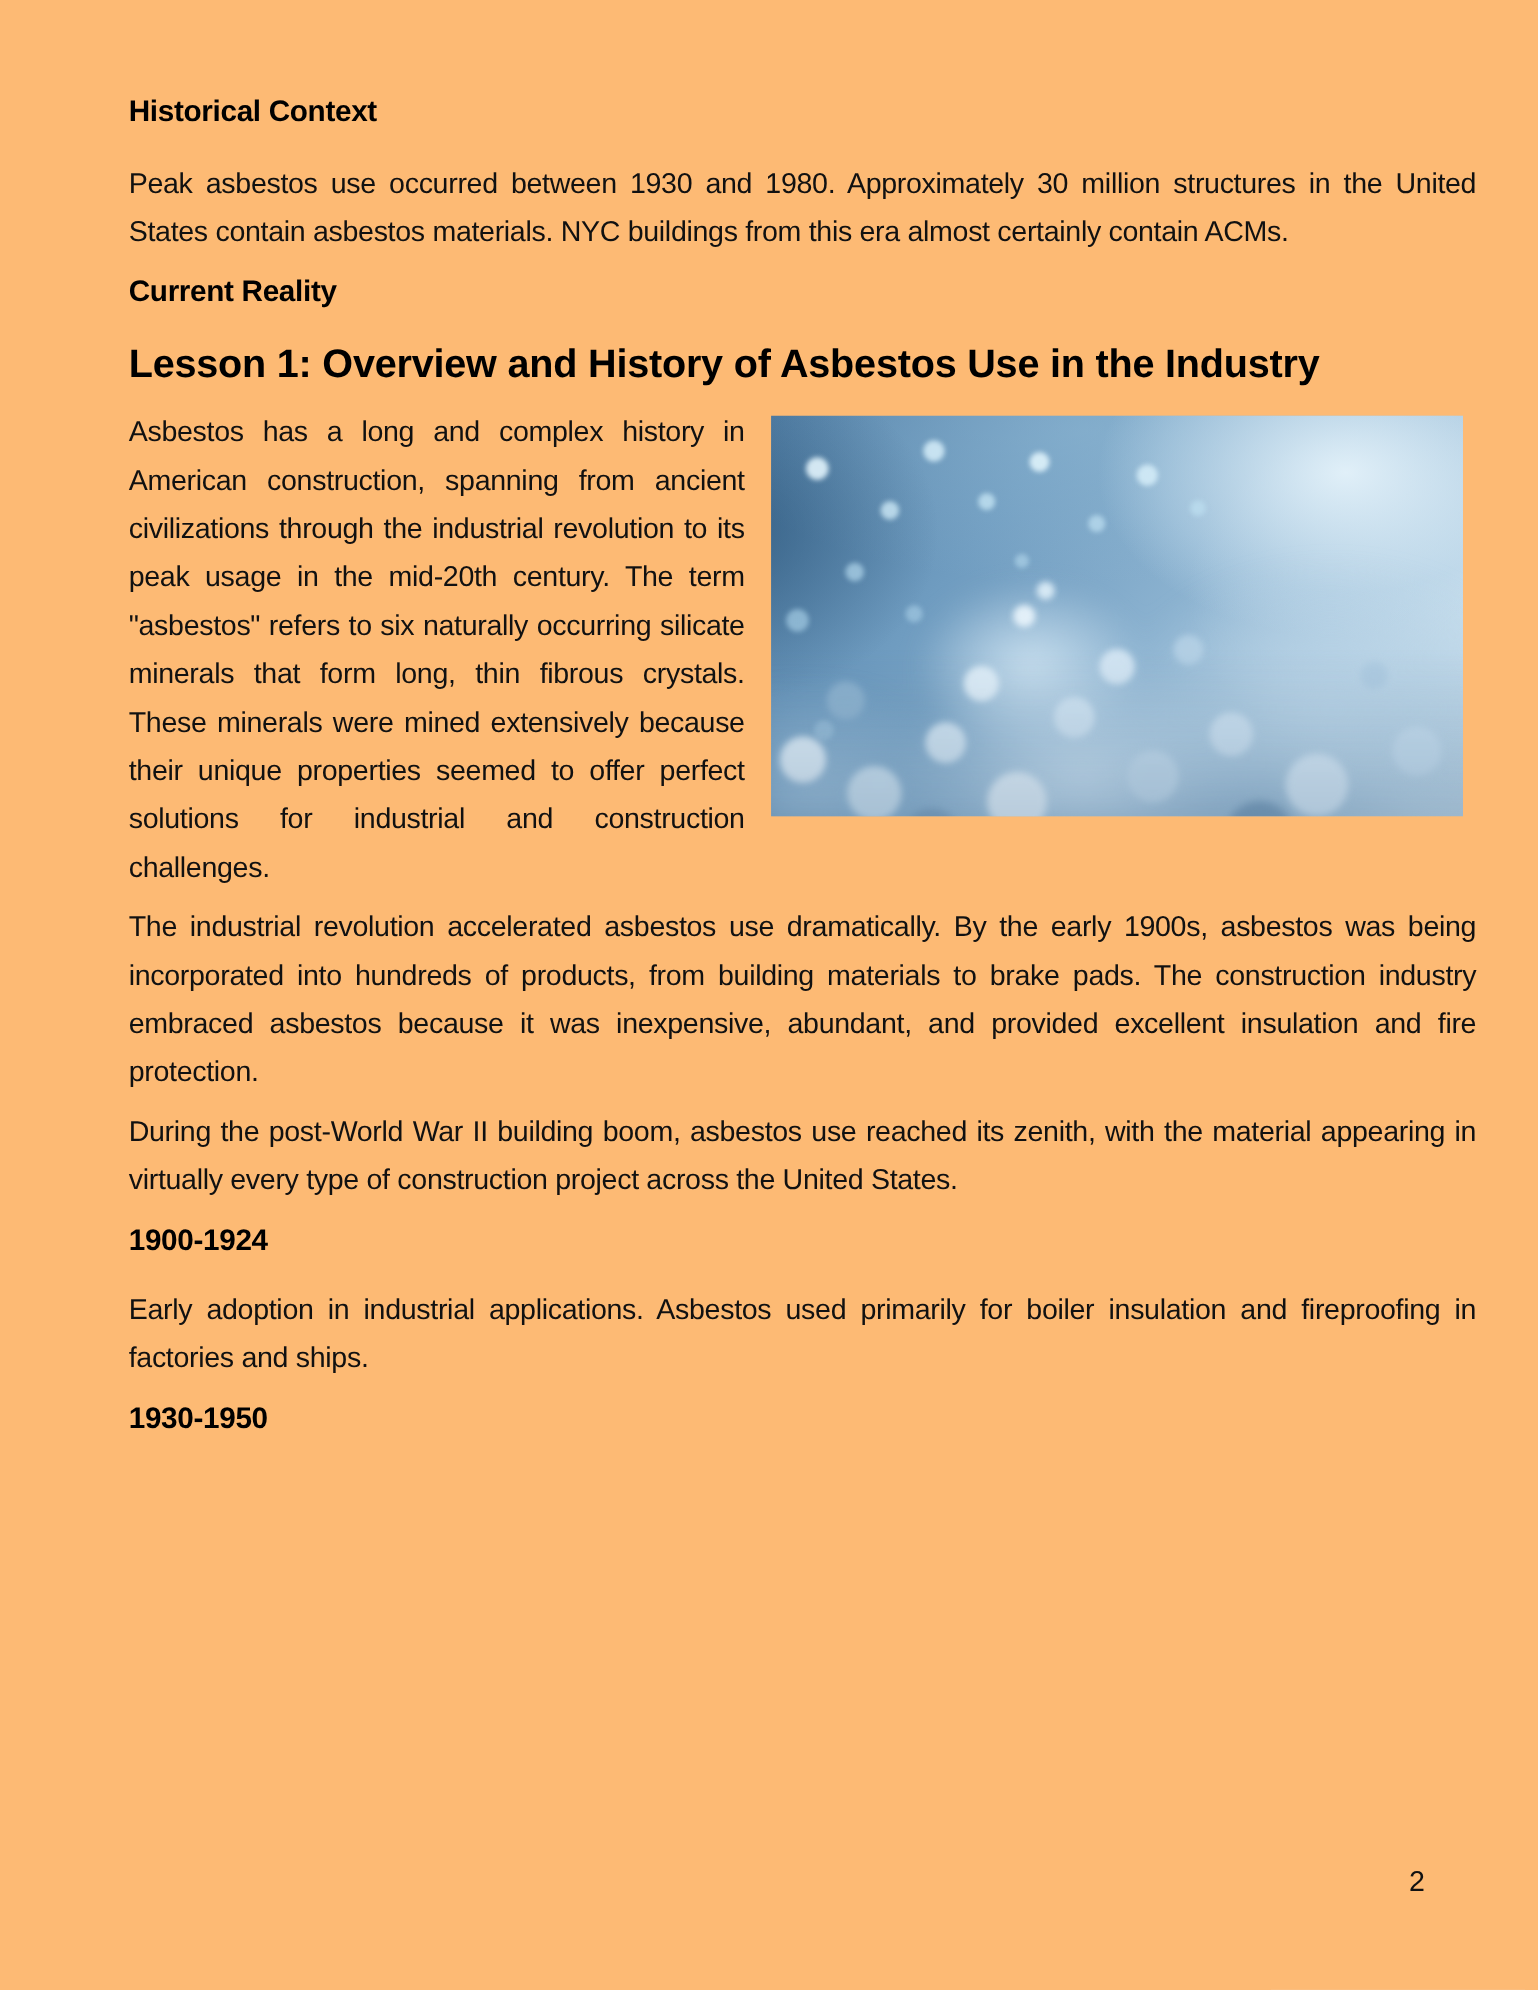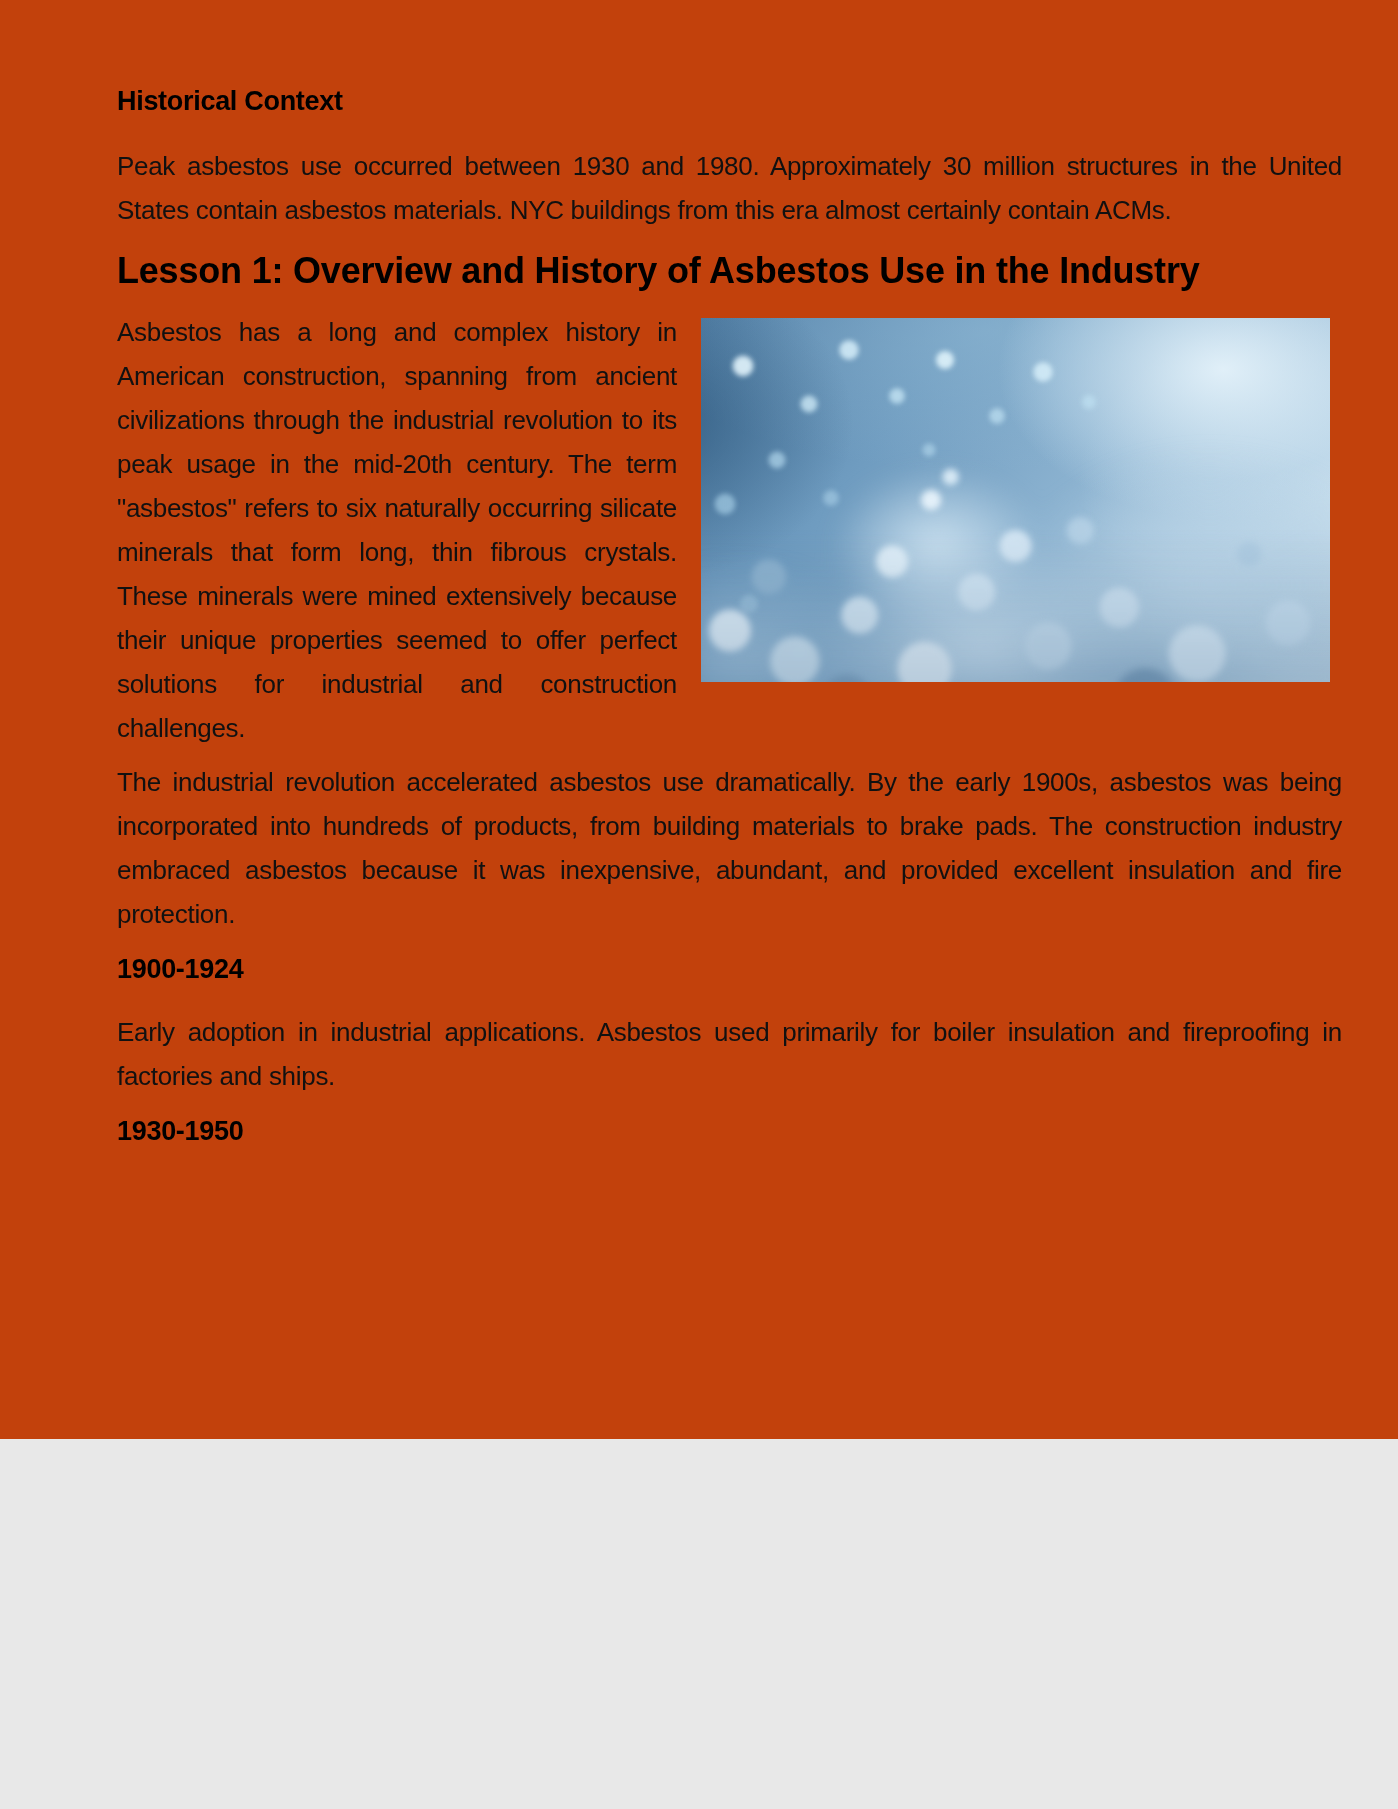--- a/index.html
+++ b/index.html
@@ -1,20 +1,20 @@
 <!DOCTYPE html>
 <html><head>
 <meta charset="utf-8">
 <style>
   html,body{margin:0;padding:0;background:#e8e8e8;}
   .page{
     position:relative;
-    width:1398px;height:1439px;
+    width:1398px;height:1809px;
     margin:0 auto;
-    background:#c2410c;
+    background:#fdba74;
     box-sizing:border-box;
     padding:82px 56px 0 117px;
     font-family:"Liberation Sans","DejaVu Sans",sans-serif;
     color:#111111;
     font-size:26px;
     letter-spacing:-0.3px;
     line-height:44px;
     overflow:hidden;
   }
   h2,h3,h4{margin:0;padding:0;color:#000000;font-weight:700;}
@@ -101,35 +101,37 @@
 </style>
 </head>
 <body>
 
 <div class="page">
 
   <h3 class="sec">Historical Context</h3>
 
   <p class="body first-after-head">Peak asbestos use occurred between 1930 and 1980. Approximately 30 million structures in the United States contain asbestos materials. NYC buildings from this era almost certainly contain ACMs.</p>
 
+  <h3 class="sec">Current Reality</h3>
 
 
   <h2 class="lesson">Lesson 1: Overview and History of Asbestos Use in the Industry</h2>
 
   <p class="body">
     <span class="photo-float">
       <i class="ph-layer ph-glow"></i>
       <i class="ph-layer ph-bokeh"></i>
       <i class="ph-layer ph-mid"></i>
       <i class="ph-layer ph-front"></i>
     </span><span>Asbestos has a long and complex history in American construction, spanning from ancient civilizations through the industrial revolution to its peak usage in the mid-20th century. The term "asbestos" refers to six naturally occurring silicate minerals that form long, thin fibrous crystals. These minerals were mined extensively because their unique properties seemed to offer perfect solutions for industrial and construction challenges.</span>
   </p>
 
   <p class="body">The industrial revolution accelerated asbestos use dramatically. By the early 1900s, asbestos was being incorporated into hundreds of products, from building materials to brake pads. The construction industry embraced asbestos because it was inexpensive, abundant, and provided excellent insulation and fire protection.</p>
 
+  <p class="body">During the post-World War II building boom, asbestos use reached its zenith, with the material appearing in virtually every type of construction project across the United States.</p>
 
   <h4 class="sub">1900-1924</h4>
 
   <p class="body">Early adoption in industrial applications. Asbestos used primarily for boiler insulation and fireproofing in factories and ships.</p>
 
   <h4 class="sub">1930-1950</h4>
 
 
   <div class="page-number">2</div>
 

